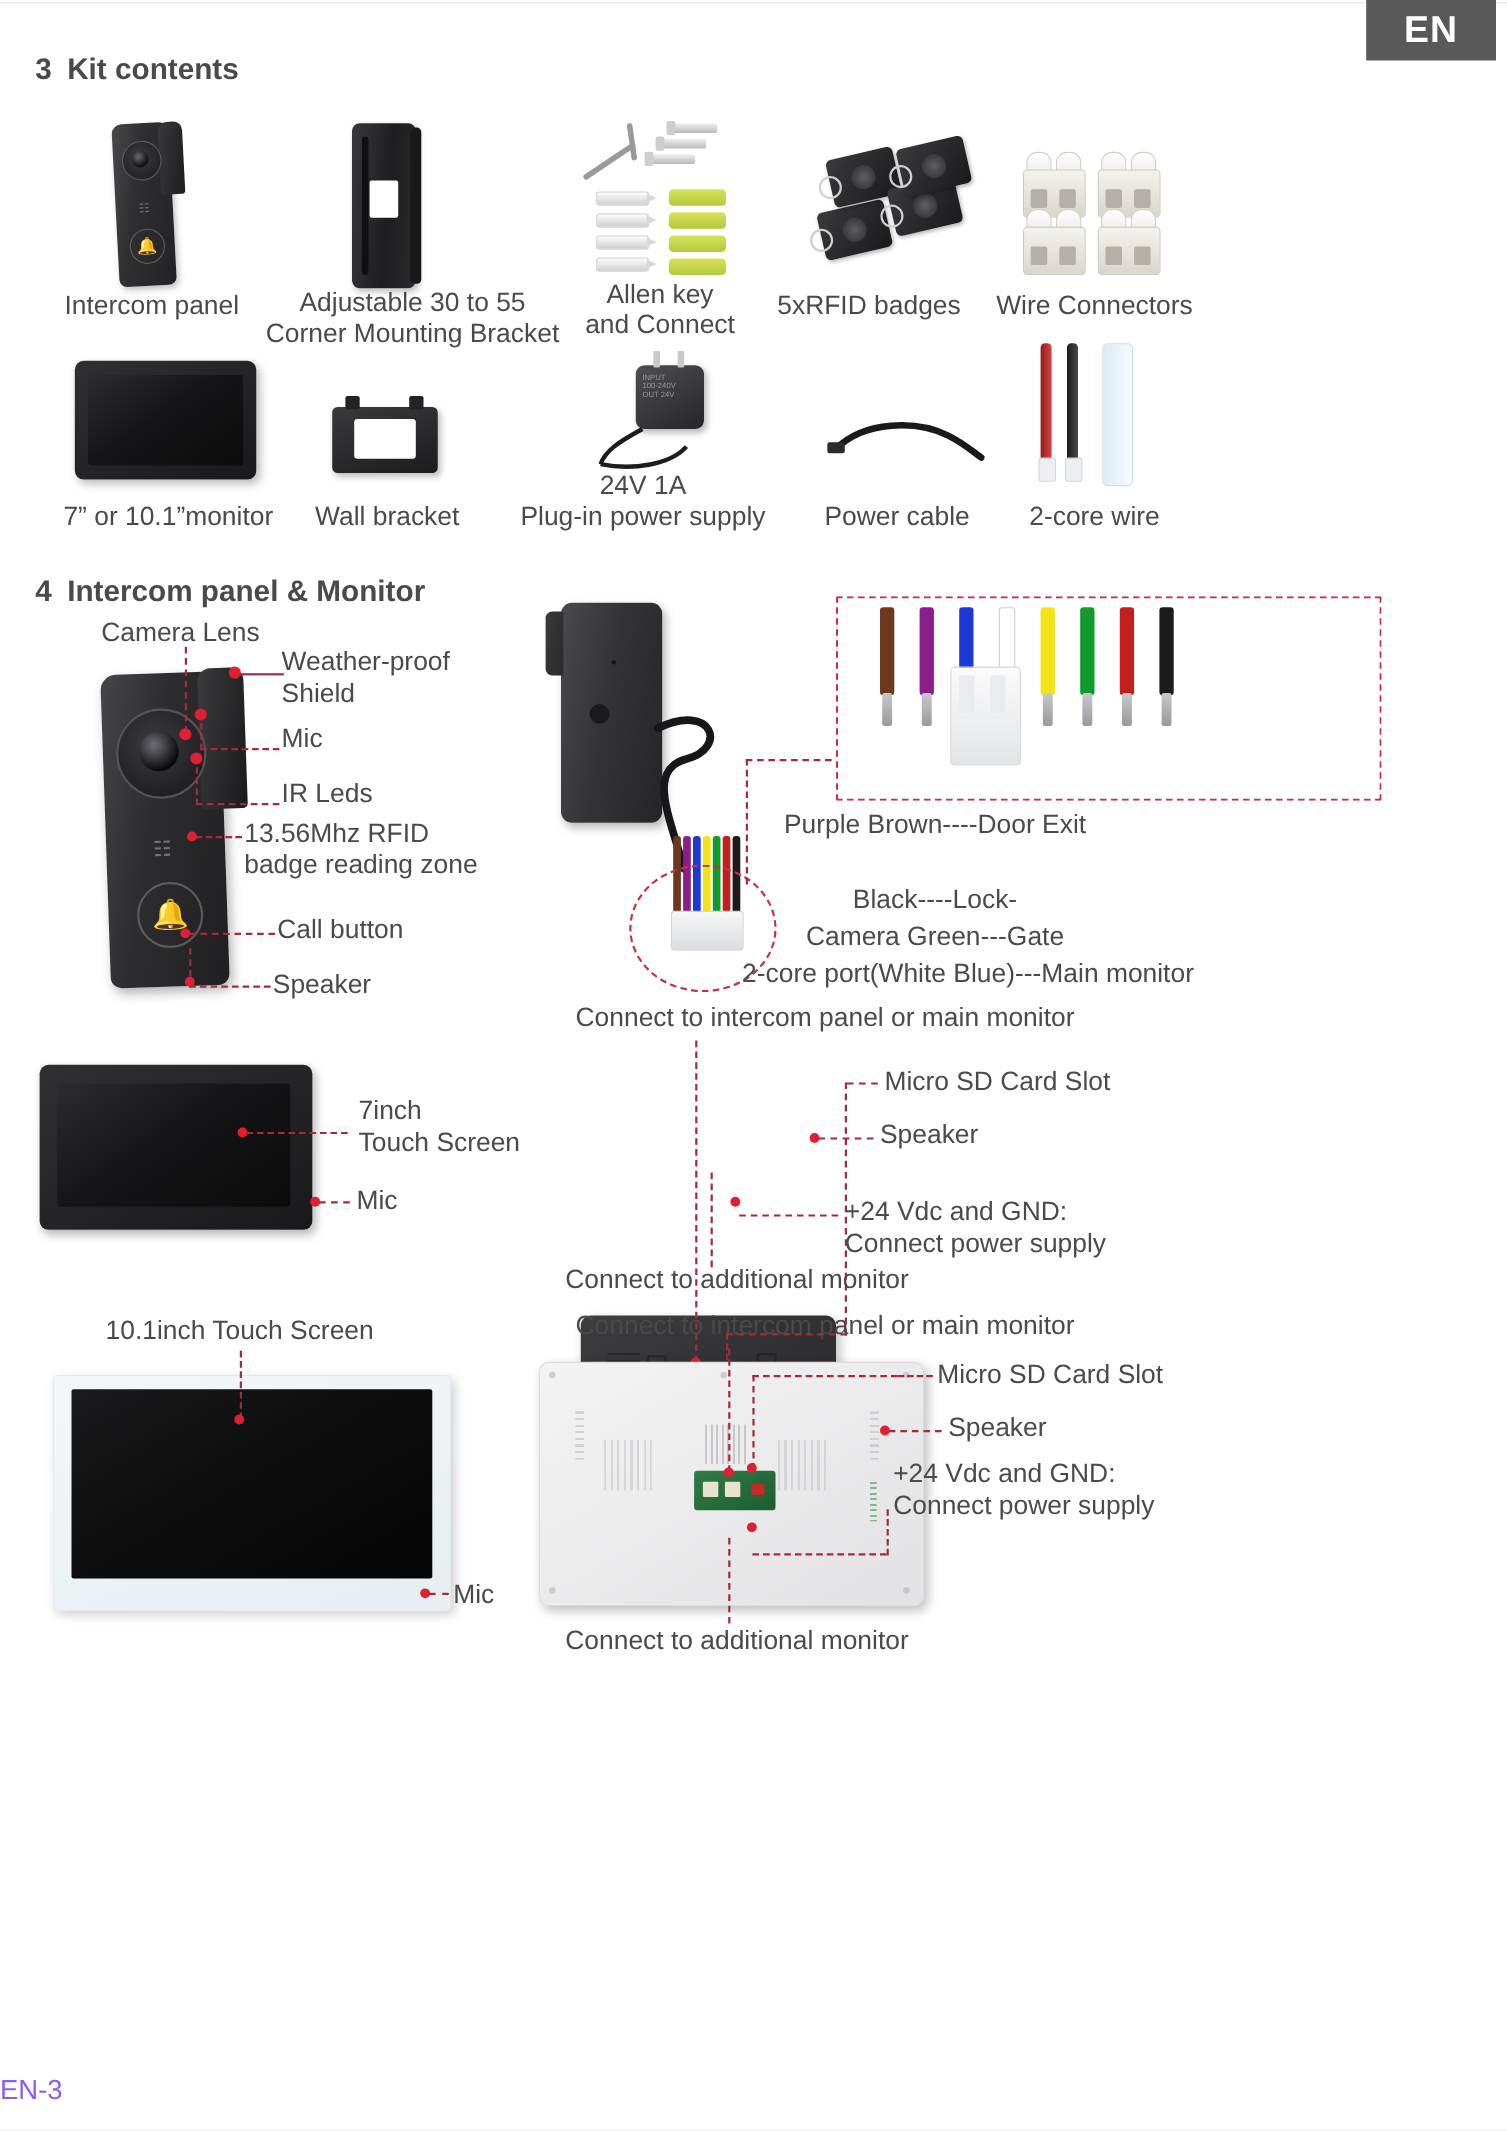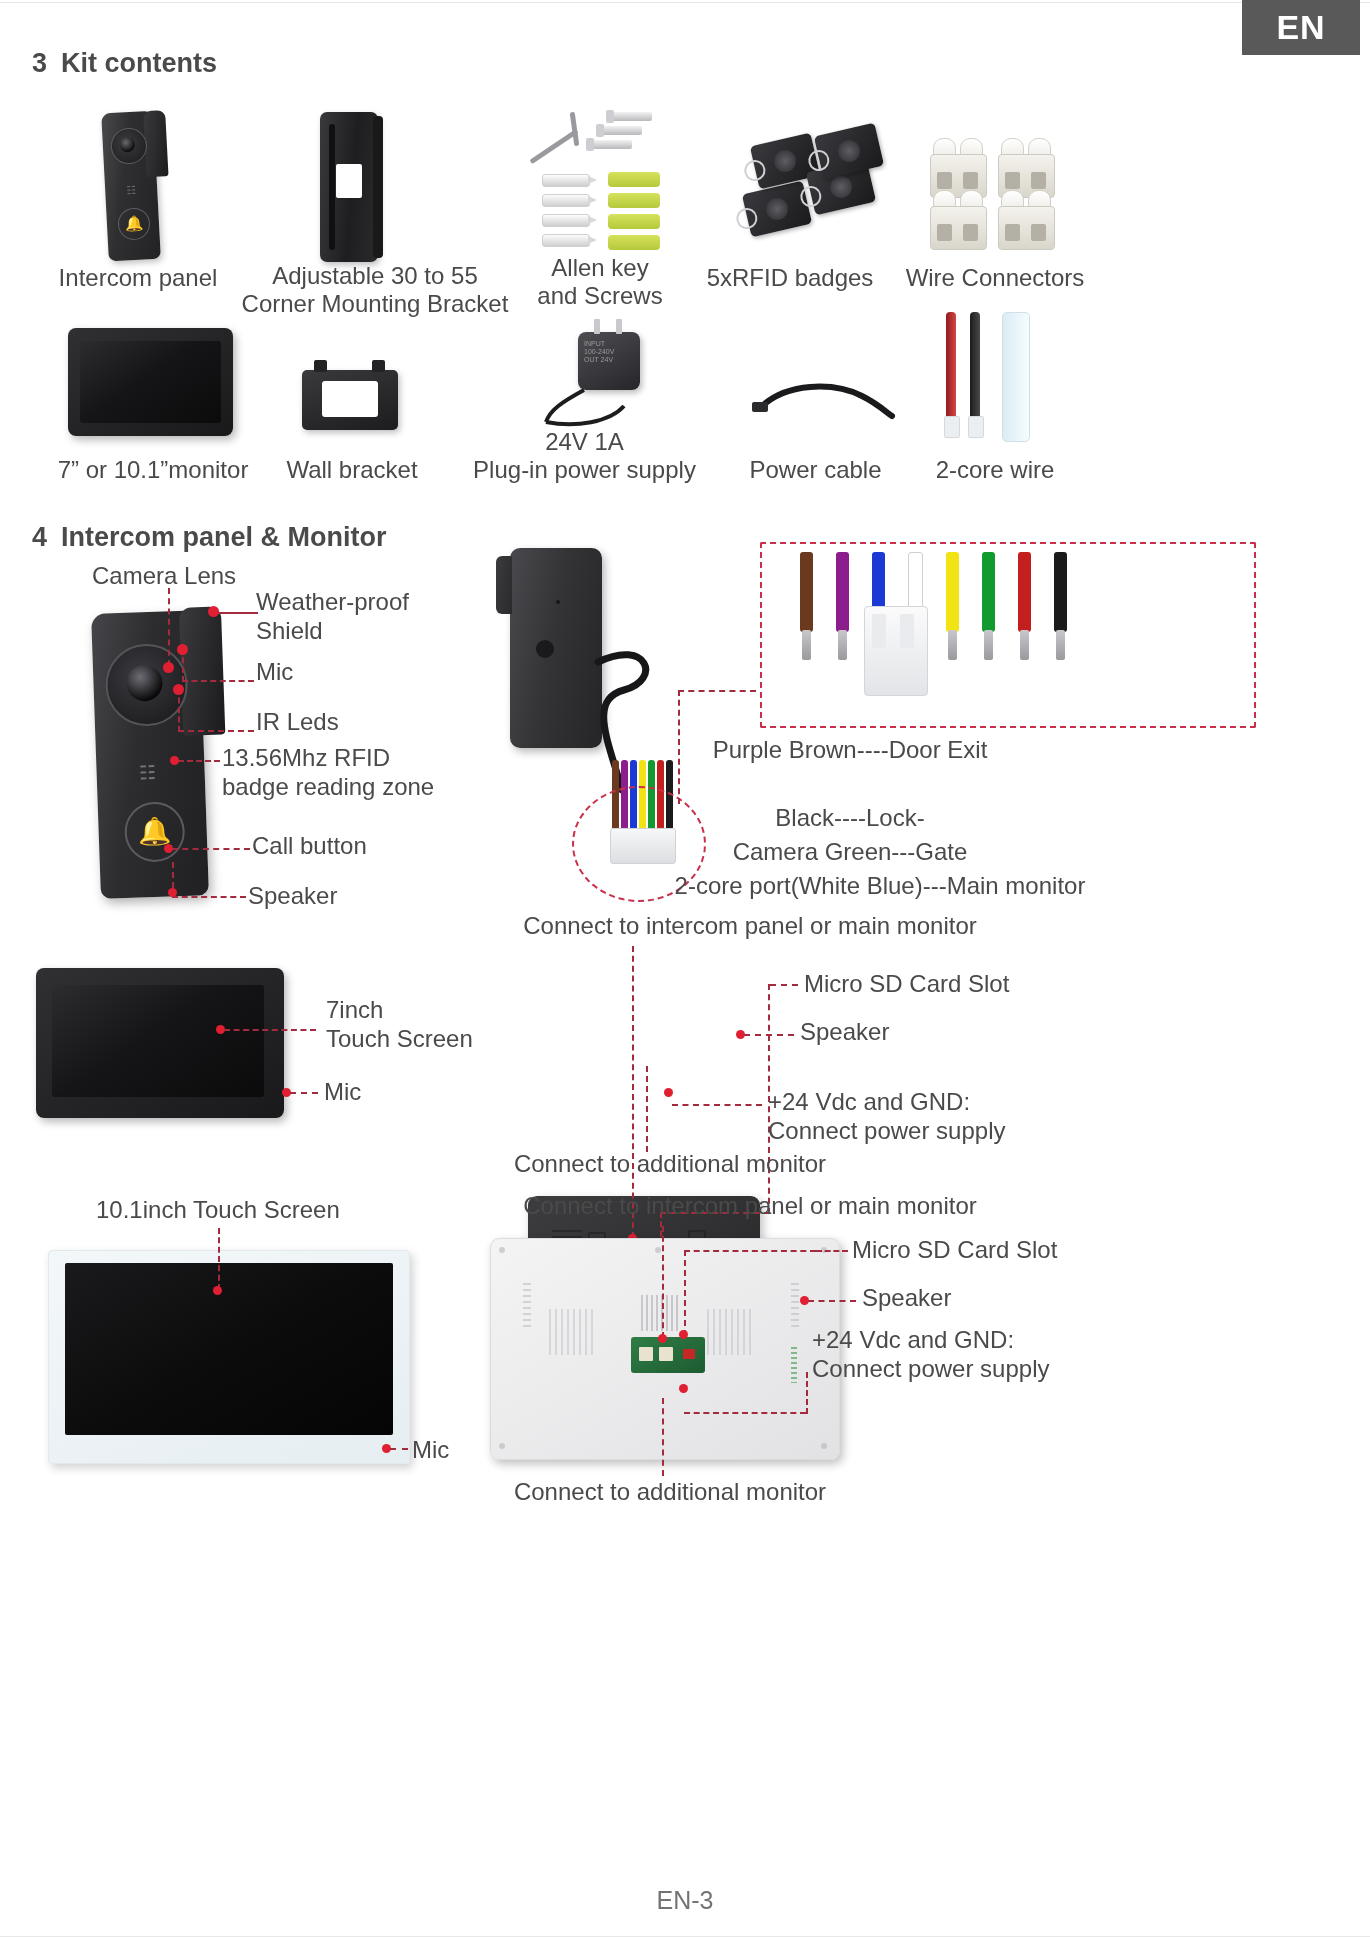--- a/index.html
+++ b/index.html
@@ -283,22 +283,22 @@
   .ln.h{border-top:2px dashed #a32b3d;}
   .ln.v{border-left:2px dashed #a32b3d;}
   .ln.hs{border-top:2px solid #a32b3d;}
 
   .callout{
     position:absolute;font-size:24px;color:#4a4a4a;line-height:1.2;white-space:pre-line;
   }
   .callout.c{text-align:center;}
 
   .footer{
-    position:absolute;left:0;right:0;bottom:22px;text-align:center;
-    font-size:25px;color:#737373;
+    position:absolute;left:0;right:0;bottom:22px;
+    font-size:25px;color:#8b5cf6;
   }
   .hairline{position:absolute;left:0;right:0;top:2px;height:1px;background:#e8e8e8;}
   .hairline.b{top:auto;bottom:0;}
 </style>
 </head>
 <body>
 
 <div class="page">
 
   <div class="hairline"></div>
@@ -395,21 +395,21 @@
         <div class="body"></div>
         <div class="hole a"></div>
         <div class="hole b"></div>
       </div>
   </div>
 
   <div class="lbl" style="left:18px;top:264px;width:240px;">Intercom panel</div>
   <div class="lbl" style="left:200px;top:262px;width:350px;">Adjustable 30 to 55
 Corner Mounting Bracket</div>
   <div class="lbl" style="left:510px;top:254px;width:180px;">Allen key
-and Screws</div>
+and Connect</div>
   <div class="lbl" style="left:690px;top:264px;width:200px;text-align:center;">5xRFID badges</div>
   <div class="lbl" style="left:890px;top:264px;width:210px;">Wire Connectors</div>
 
   <div class="mon7" style="left:68px;top:328px;width:165px;height:108px;">
     <div class="screen" style="left:12px;top:13px;width:141px;height:82px;"></div>
   </div>
 
   <div class="wallbr" style="left:302px;top:370px;">
     <div class="tab" style="left:12px;"></div>
       <div class="tab" style="left:70px;"></div>

